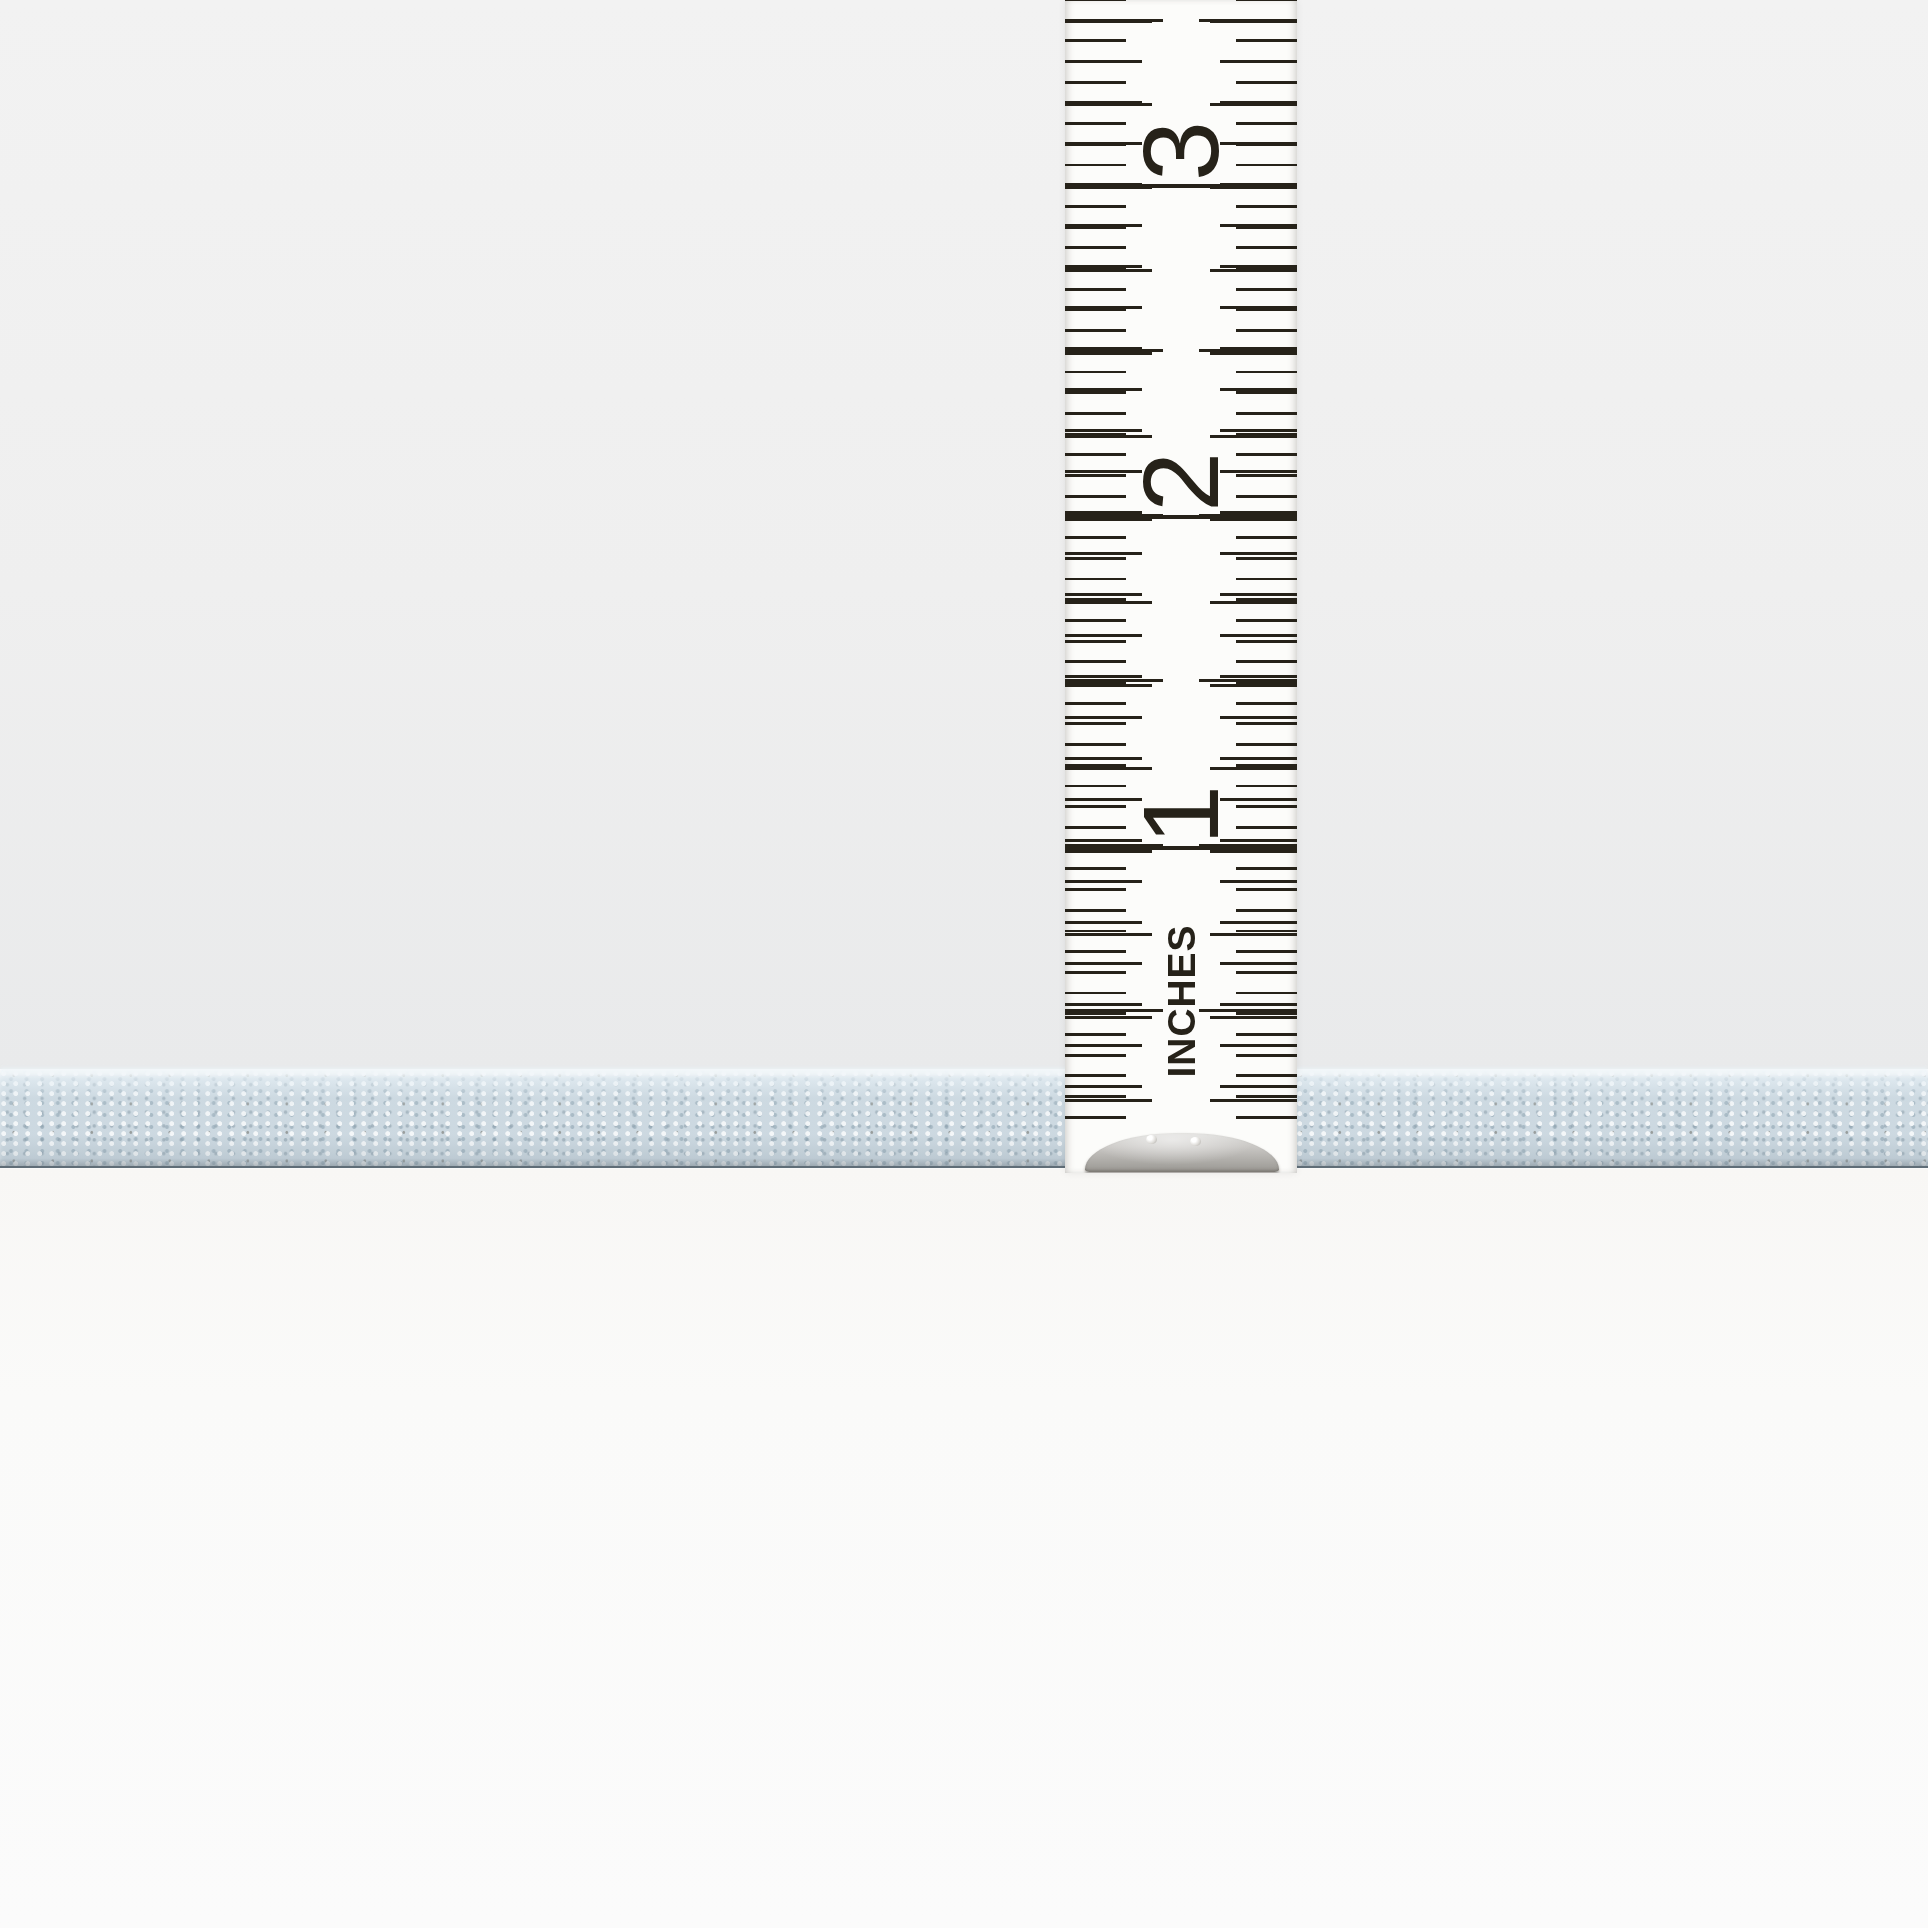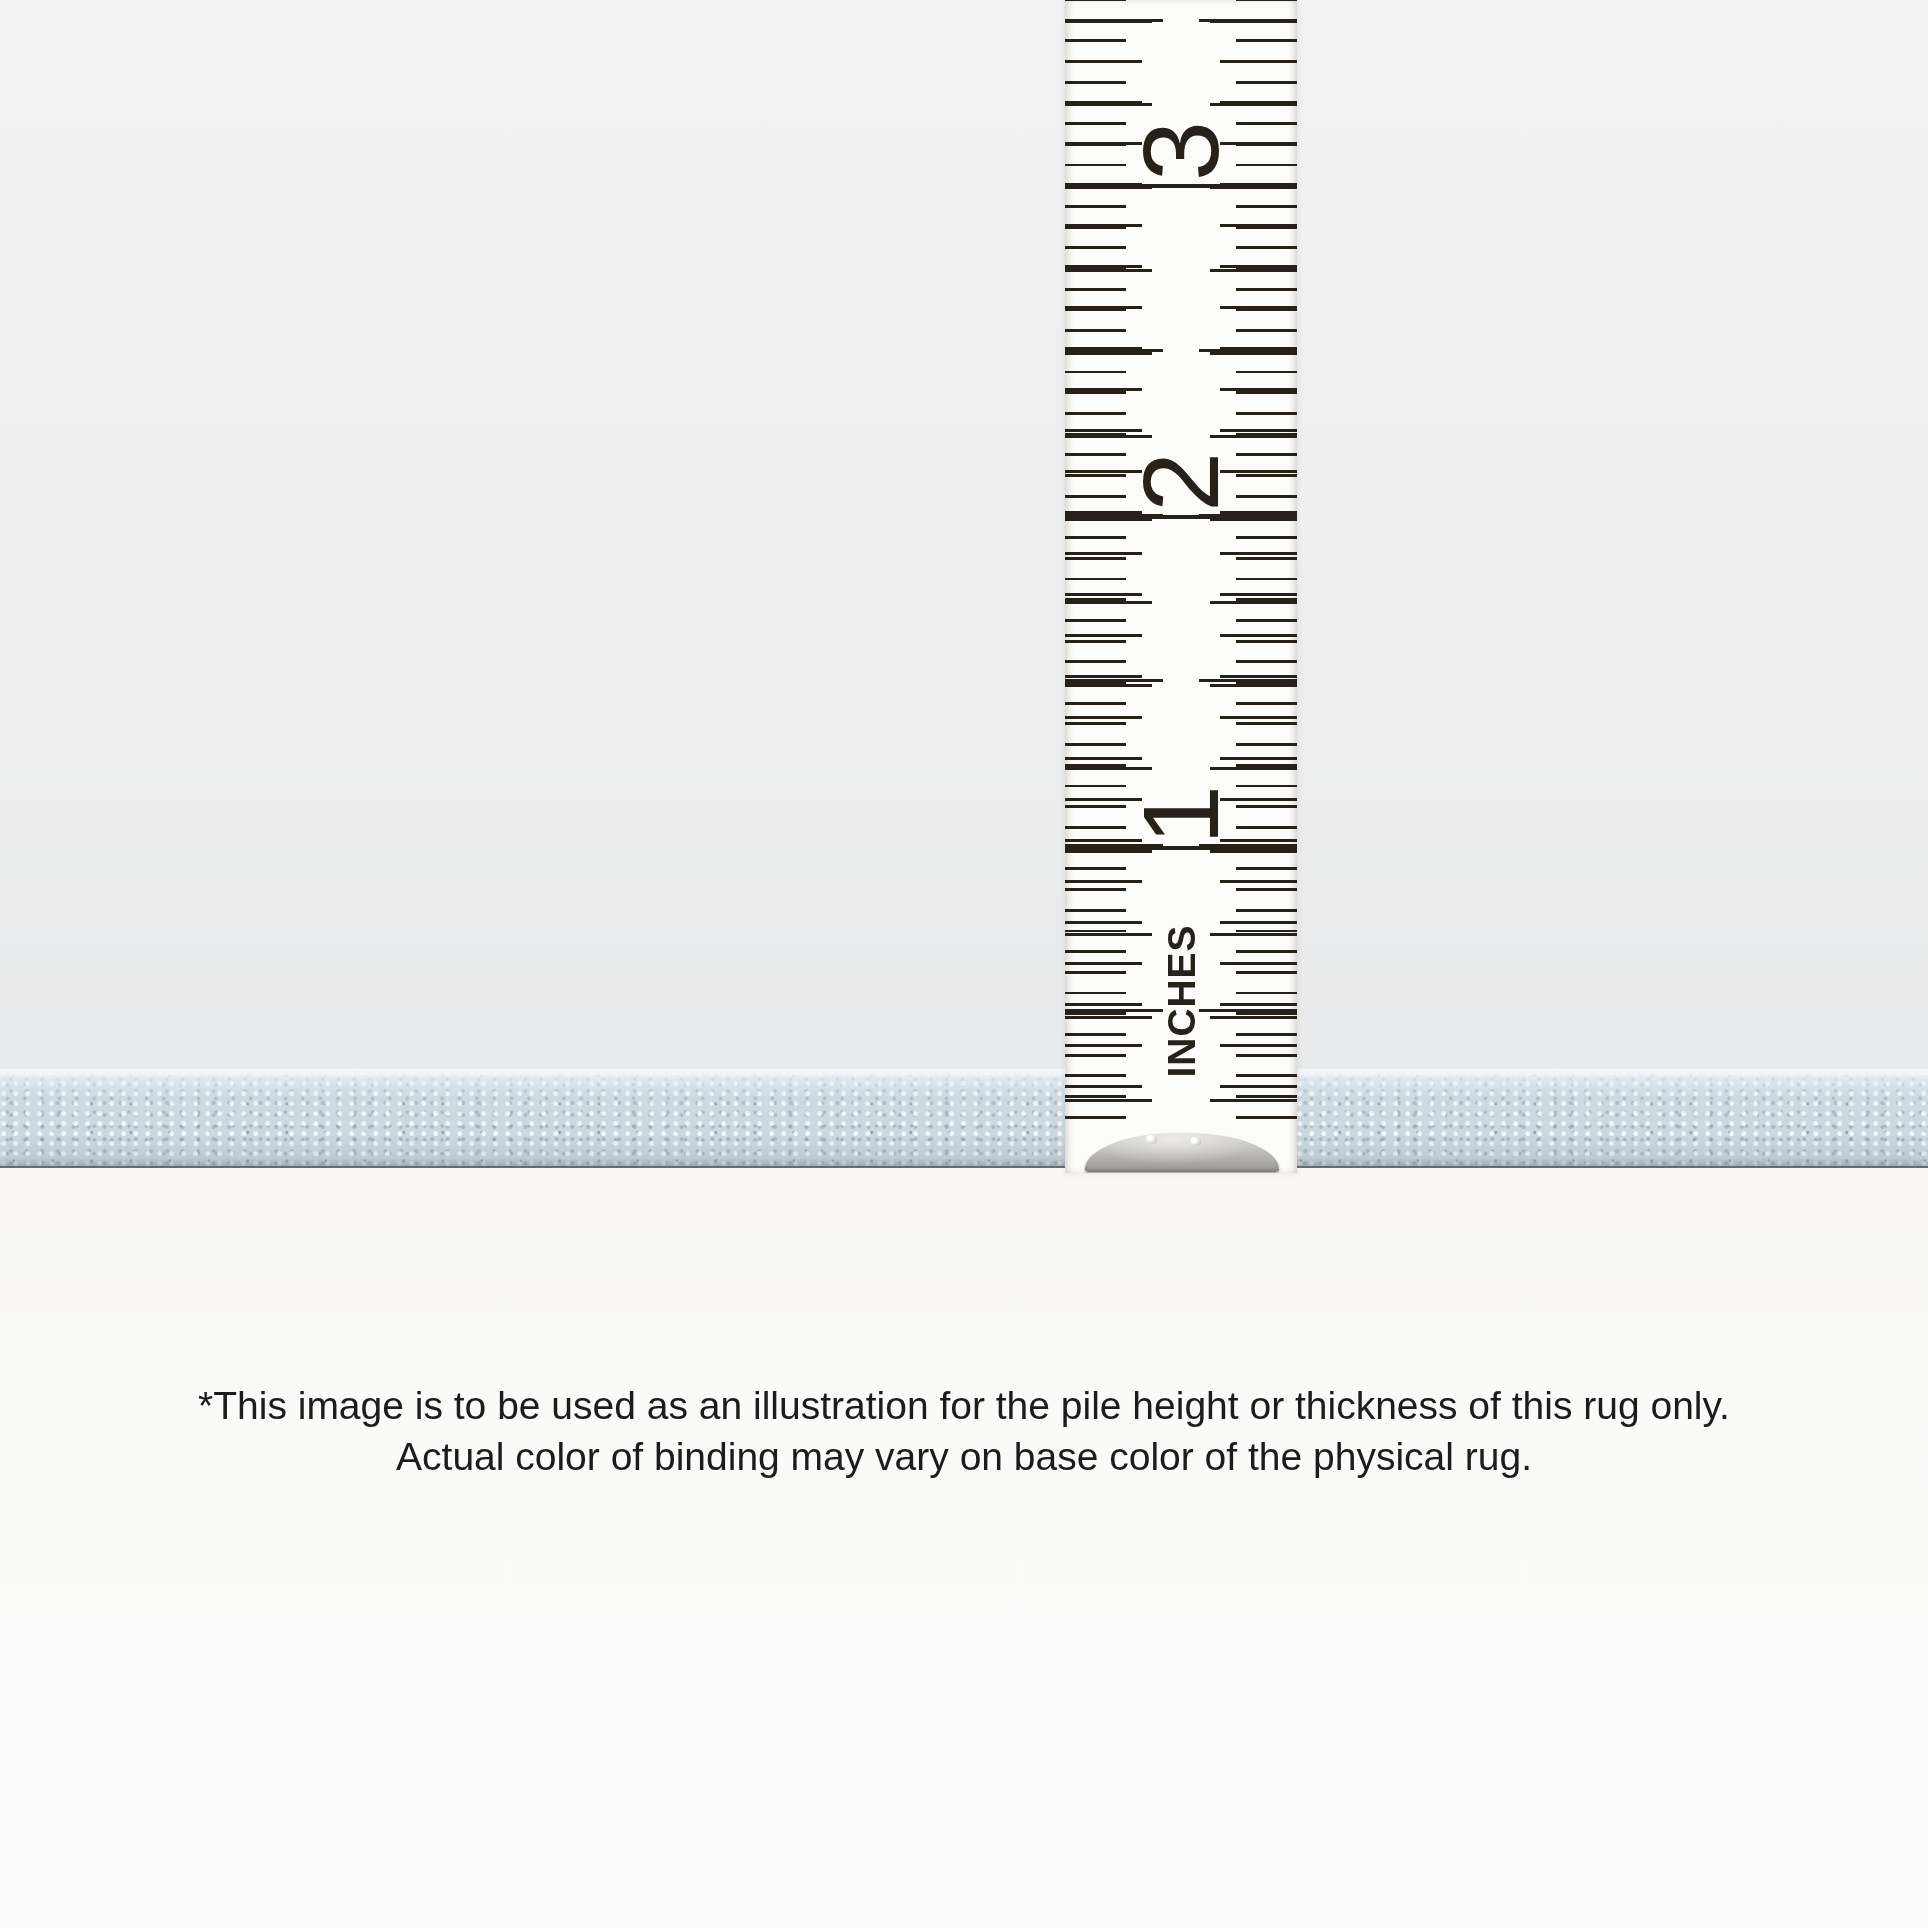--- a/index.html
+++ b/index.html
@@ -146,19 +146,15 @@
     <span class="inch-label il-3">3</span>
 
     <span class="unit-label">INCHES</span>
 
     <div class="cap">
       <span class="rivet rv-1"></span>
       <span class="rivet rv-2"></span>
     </div>
   </div>
 
-  <div class="caption">
-    <div>*This image is to be used as an illustration for the pile height or thickness of this rug only.</div>
-    <div>Actual color of binding may vary on base color of the physical rug.</div>
-  </div>
 
 </div>
 
 
 </body></html>

